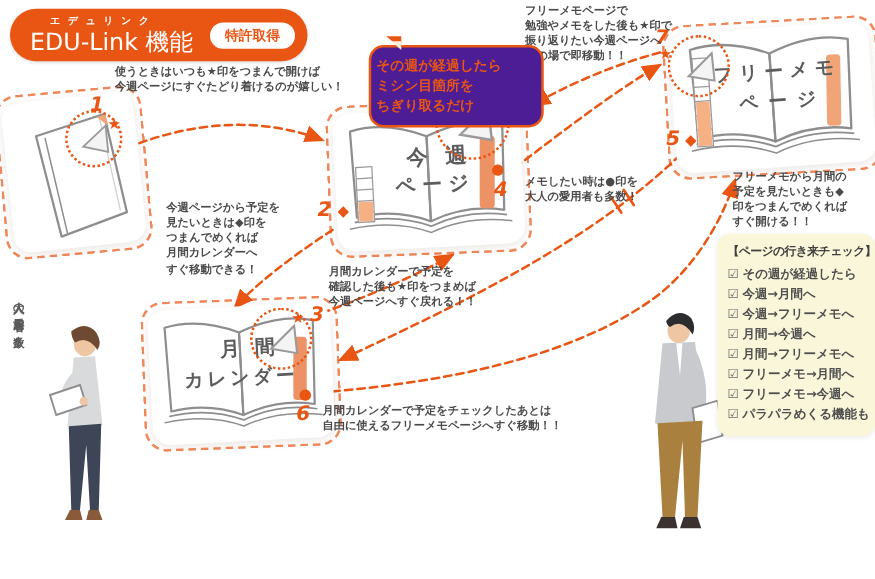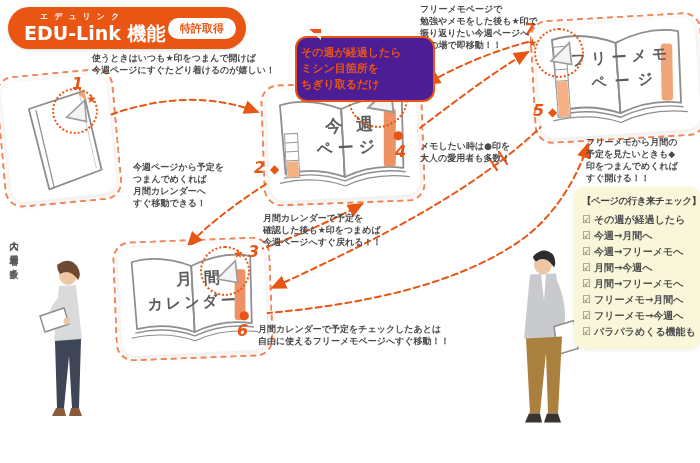--- a/index.html
+++ b/index.html
@@ -3,21 +3,21 @@
 <meta charset="utf-8">
 <style>
   html,body{margin:0;padding:0;background:#fff;}
   #stage{position:relative;width:700px;height:463px;overflow:hidden;background:#ffffff;
          font-family:"DejaVu Sans",sans-serif;}
   
   .header{position:absolute;left:8px;top:7px;width:238px;height:42px;background:#E95513;
           border-radius:22px;z-index:8;box-shadow:0 1px 3px rgba(0,0,0,.15);}
   .header .ruby{position:absolute;left:32px;top:4px;font-size:8px;letter-spacing:6px;
                 color:#fff;font-weight:700;}
-  .header .title{position:absolute;left:16px;top:14px;font-size:19px;font-weight:700;color:#fff;}
+  .header .title{position:absolute;left:16px;top:14px;font-size:19px;font-weight:400;color:#fff;}
   .header .pill{position:absolute;right:10px;top:11px;background:#fff;color:#E95513;
                 font-size:11px;font-weight:800;padding:3px 12px;border-radius:12px;margin-left:13px;}
   
   .bubble{position:absolute;left:295px;top:36px;width:128px;background:#4c1d95;
           border:2px solid #E95513;border-radius:12px;padding:7px 4px;z-index:7;text-align:left;}
   .bubble .bl{color:#E95513;font-size:11px;font-weight:800;line-height:1.45;}
   .bubble::before{content:"";position:absolute;left:12px;top:-9px;width:0;height:0;
           border-style:solid;border-width:0 12px 10px 0;border-color:transparent #E95513 transparent transparent;}
   .bubble::after{content:"";position:absolute;left:16px;top:-5px;width:0;height:0;
           border-style:solid;border-width:0 8px 7px 0;border-color:transparent #FBEFE0 transparent transparent;}
@@ -182,20 +182,21 @@
   <div class="mnum" style="left:237px;top:321px">6</div>
   <div class="mnum" style="left:524px;top:20px">7</div>
   <div class="msym" style="left:527px;top:36px">★</div>
 
   <div class="note" style="left:92px;top:52px;width:195px">
     <div>使うときはいつも★印をつまんで開けば</div>
     <div>今週ページにすぐたどり着けるのが嬉しい！</div>
   </div>
   <div class="note" style="left:133px;top:161px;width:112px">
     <div>今週ページから予定を</div>
+    <div>見たいときは◆印を</div>
     <div>つまんでめくれば</div>
     <div>月間カレンダーへ</div>
     <div>すぐ移動できる！</div>
   </div>
   <div class="note" style="left:263px;top:212px;width:160px">
     <div>月間カレンダーで予定を</div>
     <div>確認した後も★印をつまめば</div>
     <div>今週ページへすぐ戻れる！！</div>
   </div>
   <div class="note" style="left:420px;top:140px;width:120px">

